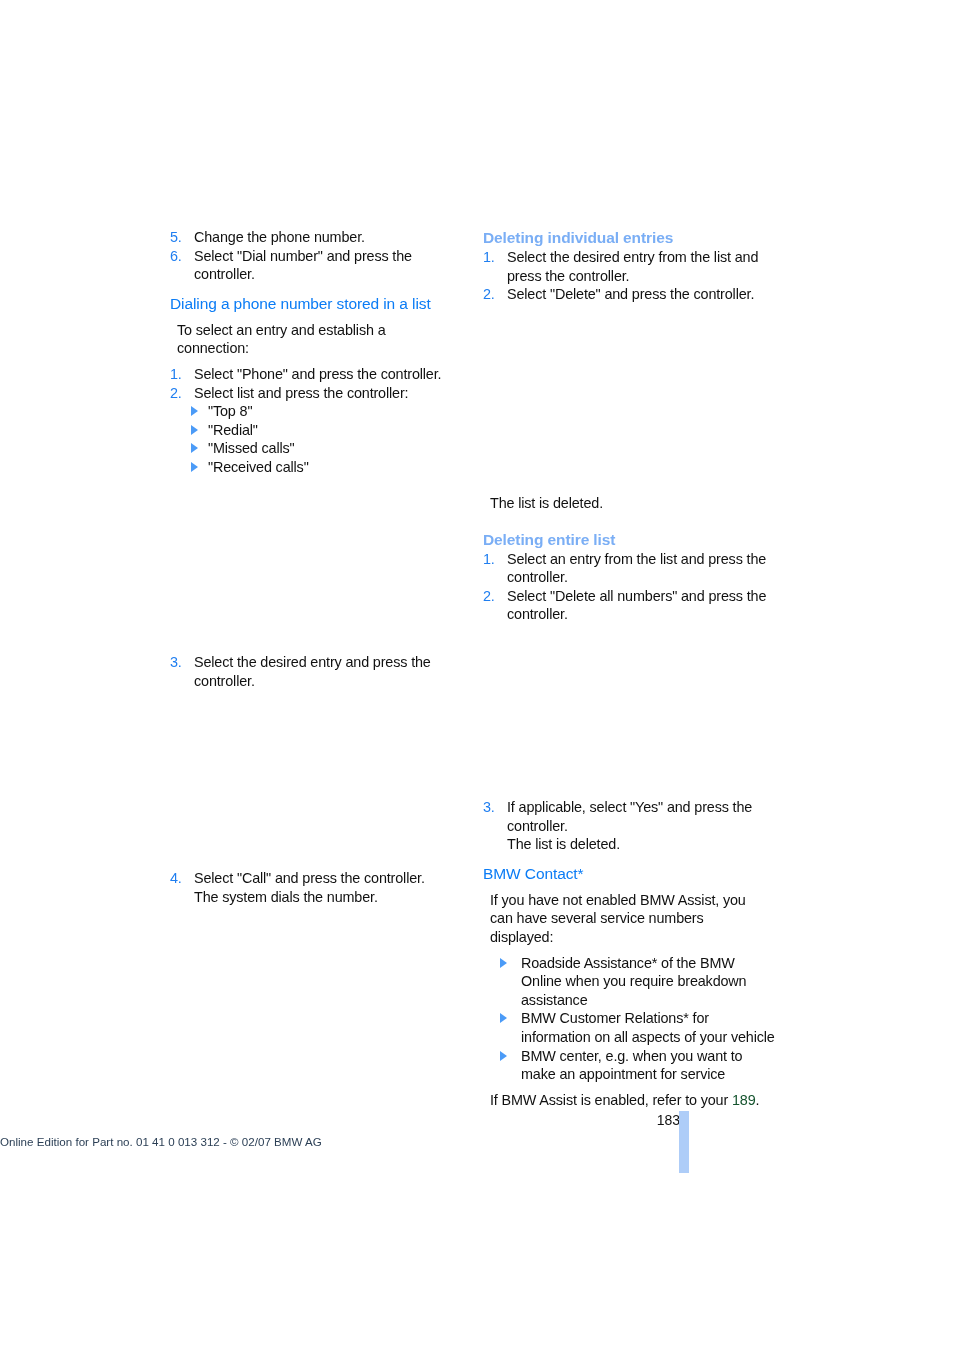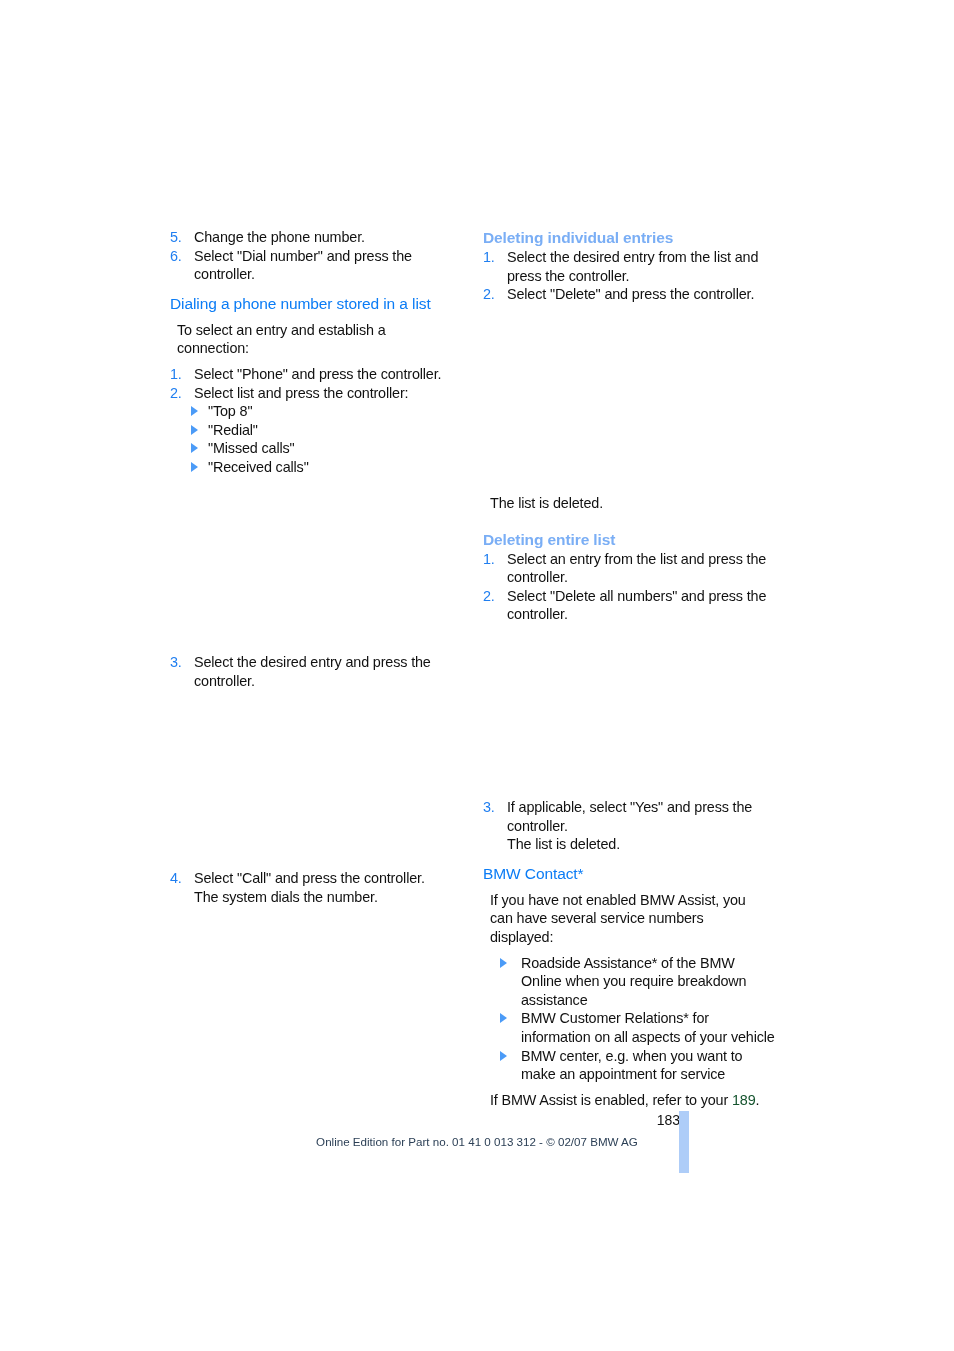--- a/index.html
+++ b/index.html
@@ -72,15 +72,15 @@
     <div class="bullet b2"><span class="tri"></span><span>Roadside Assistance* of the BMW Online when you require breakdown assistance</span></div>
     <div class="bullet b2"><span class="tri"></span><span>BMW Customer Relations* for information on all aspects of your vehicle</span></div>
     <div class="bullet b2"><span class="tri"></span><span>BMW center, e.g. when you want to make an appointment for service</span></div>
     <div class="para"><span>If BMW Assist is enabled, refer to your </span><span style="color:#14532d">189</span><span>.</span></div>
   </div>
 
   <div class="sidebar"></div>
 
   <div style="position:absolute;left:600px;top:1112px;width:80px;text-align:right;font-size:14px;color:#111;">183</div>
   <div class="footbar" style="left:679px;top:1111px;width:10px;height:62px;"></div>
-  <div style="position:absolute;left:0px;top:1135px;width:954px;text-align:center;font-size:11.6px;color:#2b3f55;">Online Edition for Part no. 01 41 0 013 312 - © 02/07 BMW AG</div>
+  <div style="position:absolute;left:0px;top:1135px;width:954px;font-size:11.6px;color:#2b3f55;">Online Edition for Part no. 01 41 0 013 312 - © 02/07 BMW AG</div>
 
 </div>
 
 </body></html>

